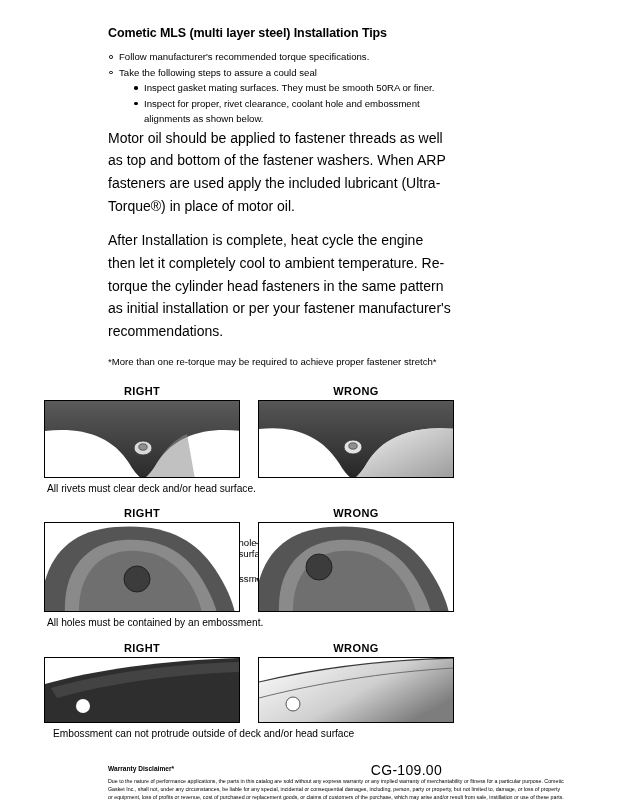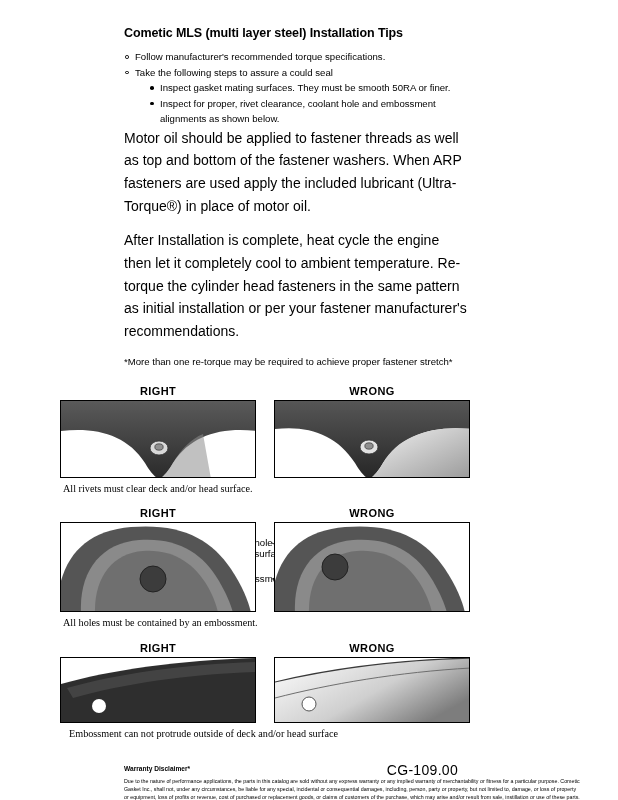--- a/index.html
+++ b/index.html
@@ -10,21 +10,21 @@
   body {
     width: 618px;
     height: 800px;
     font-family: "Liberation Sans", sans-serif;
     color: #000000;
     position: relative;
     overflow: hidden;
   }
   .page {
     position: absolute;
-    left: 16px; top: 0;
+    left: 0; top: 0;
     width: 498px;
     height: 800px;
     box-sizing: border-box;
     padding: 26px 46px 26px 46px;
   }
   h1.title {
     font-size: 12.5px;
     font-weight: bold;
     margin: 0 0 9px 62px;
     letter-spacing: -0.1px;
@@ -116,21 +116,20 @@
     position: relative;
     background: #ffffff;
   }
   .figbox.tall { height: 90px; }
   .figbox.short { height: 66px; }
   .caption {
     font-size: 10.2px;
     margin: 5px 0 0 0;
     text-align: left;
     padding-left: 1px;
-    font-family: Liberation Serif, serif;
   }
   .capwrap {
     width: 410px;
     margin: 0 auto;
   }
   .capwrap.indent { padding-left: 6px; }
 
   
   .callouts {
     position: absolute;

